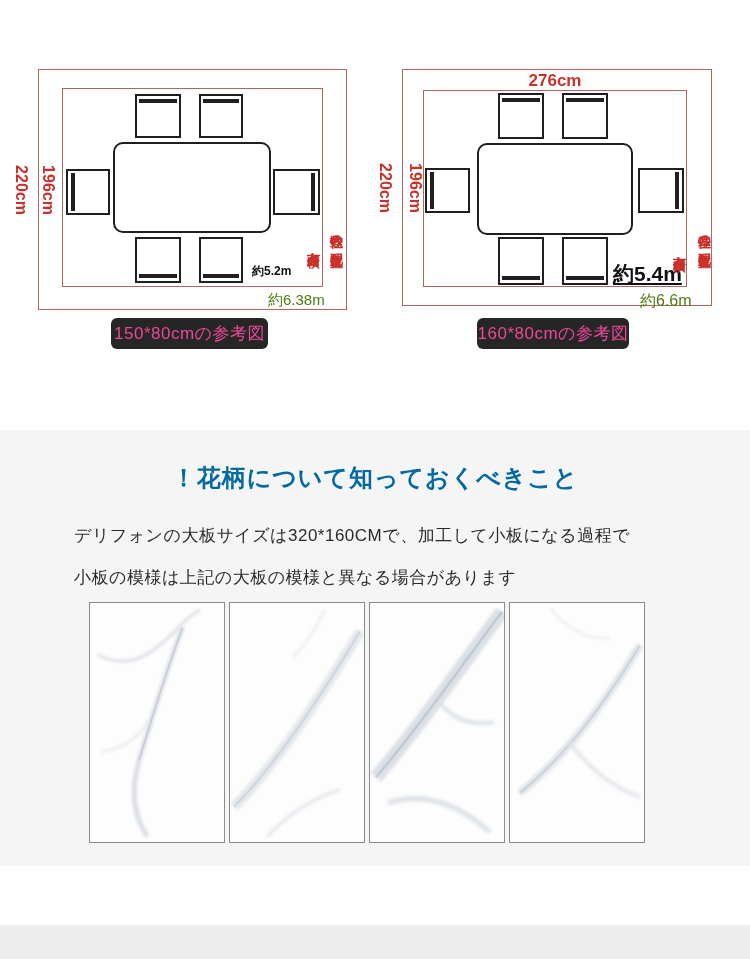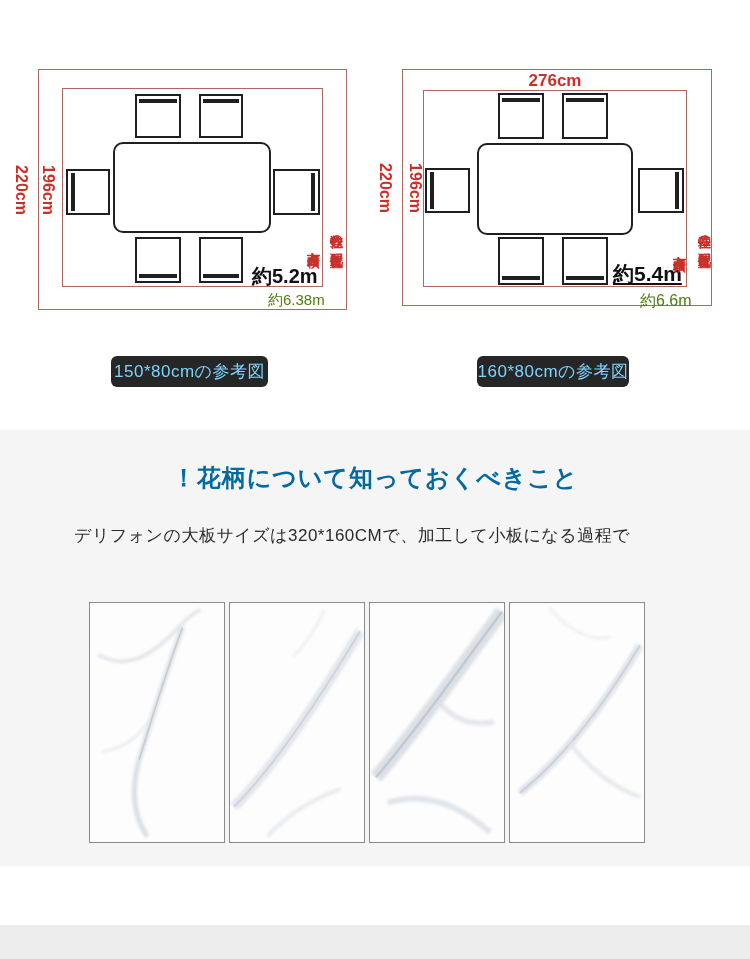--- a/index.html
+++ b/index.html
@@ -15,28 +15,28 @@
   .dimlabel{position:absolute;color:#c9302a;font-weight:700;text-align:center;font-size:17px;}
   .vlabel{position:absolute;transform:rotate(90deg);color:#c9302a;font-weight:700;
           font-size:16px;width:60px;text-align:center;line-height:18px;}
   .table{position:absolute;background:#fff;border:2px solid #1f1f1f;border-radius:10px;box-sizing:border-box;}
   .chair{position:absolute;background:#fff;border:2px solid #1f1f1f;box-sizing:border-box;}
   .chair .back{position:absolute;background:#1f1f1f;}
   .chair.n .back{left:2px;right:2px;top:3px;height:4px;}
   .chair.s .back{left:2px;right:2px;bottom:3px;height:4px;}
   .chair.w .back{top:2px;bottom:2px;left:3px;width:4px;}
   .chair.e .back{top:2px;bottom:2px;right:3px;width:4px;}
-  .note-bold{position:absolute;color:#111;font-weight:700;font-size:20px;white-space:nowrap;}
+  .note-bold{position:absolute;color:#111;font-weight:700;font-size:12px;white-space:nowrap;}
   .note-big{font-size:21px;text-decoration:underline;}
   .note-gray{position:absolute;color:#4d7c0f;font-size:15px;white-space:nowrap;}
   .vcaption{position:absolute;writing-mode:vertical-rl;text-orientation:upright;
             color:#c9302a;font-weight:700;font-size:13px;letter-spacing:1px;line-height:14px;}
-  .pill{position:absolute;background:#262626;border-radius:6px;color:#7dd3fc;
+  .pill{position:absolute;background:#262626;border-radius:6px;color:#ec4899;
         display:flex;align-items:center;justify-content:center;
-        font-size:17px;font-weight:500;letter-spacing:.5px;margin-top:38px;}
+        font-size:17px;font-weight:500;letter-spacing:.5px;}
   
   .info{position:absolute;left:0;top:430px;width:750px;height:436px;background:#f5f5f5;}
   .info-title{position:absolute;left:0;top:32px;width:100%;text-align:center;
               font-size:24px;font-weight:700;color:#0369a1;letter-spacing:1px;}
   .info-line{position:absolute;left:74px;color:#2a2a2a;font-size:17px;letter-spacing:.5px;white-space:nowrap;}
   .line1{top:94px;}
   .line2{top:136px;}
   .slabs{position:absolute;left:89px;top:172px;display:flex;gap:4px;}
   .slab{width:136px;height:241px;background:#fdfdfd;border:1px solid #8a8a8a;box-sizing:border-box;}
   .slab svg{display:block;width:100%;height:100%;}
@@ -119,20 +119,21 @@
   <div class="note-gray" style="left:267px;top:247px;font-size:16px;">約6.6m</div>
   <div class="vcaption" style="left:299px;top:202px;">占有面積</div>
   <div class="vcaption" style="left:324px;top:181px;">基佳の配置位置</div>
 
   <div class="pill" style="left:104px;top:274px;width:152px;height:31px;">160*80cmの参考図</div>
 </div>
 
 <div class="info">
   <div class="info-title">！花柄について知っておくべきこと</div>
   <div class="info-line line1">デリフォンの大板サイズは320*160CMで、加工して小板になる過程で</div>
+  <div class="info-line line2">小板の模様は上記の大板の模様と異なる場合があります</div>
 
   <div class="slabs">
     <div class="slab">
       <svg viewBox="0 0 136 241">
         <path d="M8,52 C 36,66 58,58 92,22 C 98,15 104,10 112,6" stroke="#d9dde3" stroke-width="3.5" fill="none" opacity="0.8" filter="url(#soft)"></path>
         <path d="M94,24 C 78,66 64,112 50,158 C 42,186 42,212 58,236" stroke="#d4d9e0" stroke-width="5" fill="none" opacity="0.85" filter="url(#soft)"></path>
         <path d="M94,24 C 78,66 64,112 50,158" stroke="#b9c0c9" stroke-width="1.4" fill="none" opacity="0.7"></path>
         <path d="M60,118 C 48,138 30,148 12,150" stroke="#dde1e6" stroke-width="2.5" fill="none" opacity="0.7" filter="url(#soft)"></path>
       </svg>
     </div>

